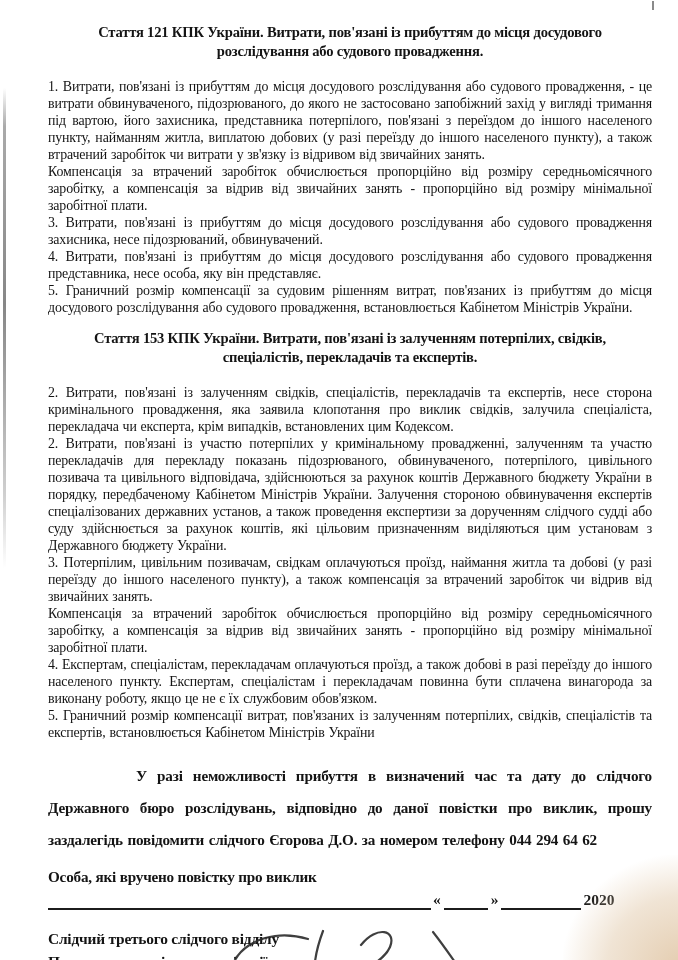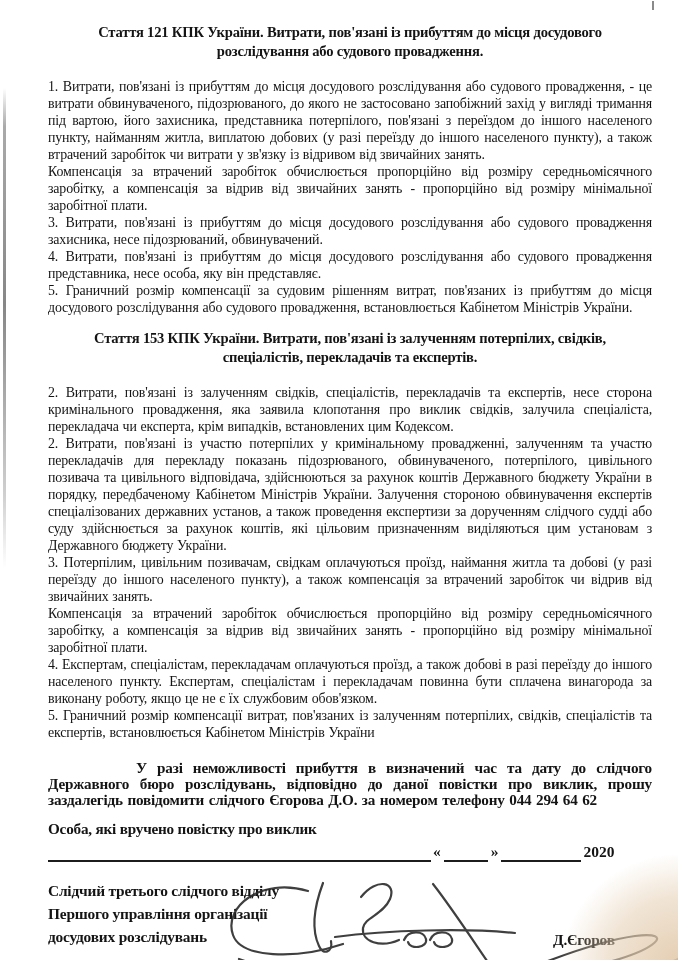--- a/index.html
+++ b/index.html
@@ -74,21 +74,21 @@
     text-align: justify;
     letter-spacing: -0.15px;
     word-spacing: 0.5px;
   }
   .body-block {
     margin-top: 17px;
   }
   .notice {
     margin: 19px 0 0 0;
     font-size: 15.2px;
-    line-height: 16px;
+    line-height: 32px;
     font-weight: bold;
     text-align: justify;
     text-indent: 88px;
     letter-spacing: -0.2px;
     word-spacing: 1px;
   }
   .recipient-label {
     margin: 11px 0 0 0;
     font-size: 15.2px;
     line-height: 19px;

